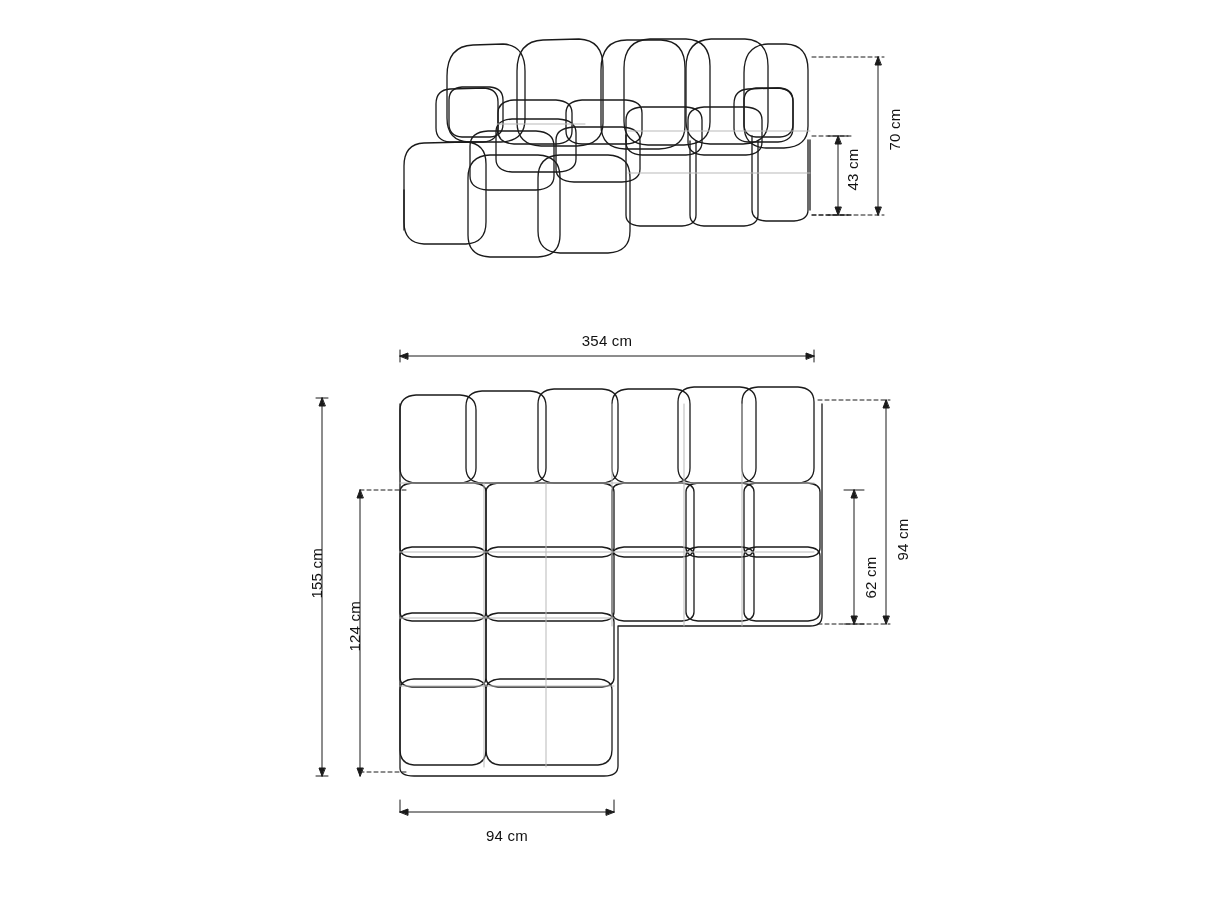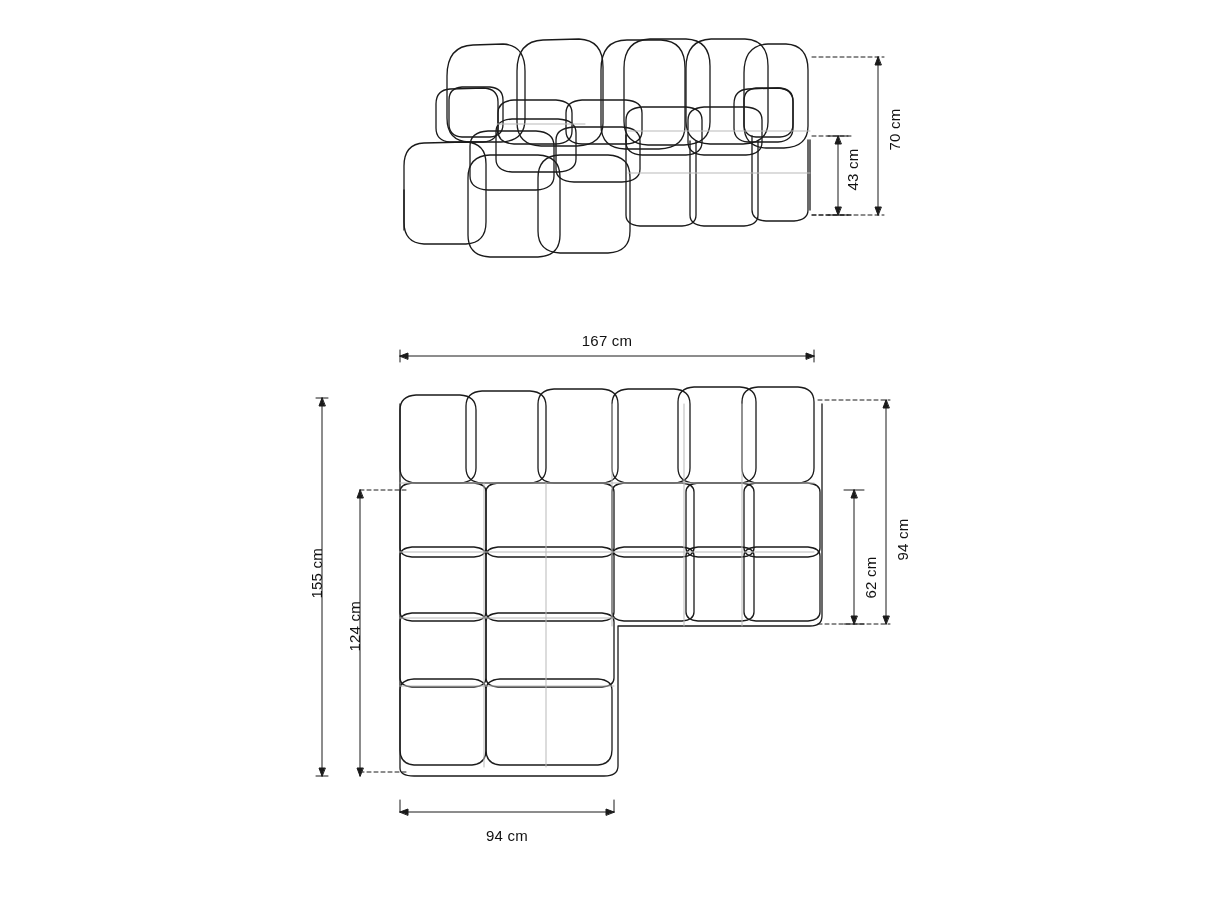--- a/index.html
+++ b/index.html
@@ -187,21 +187,21 @@
         <polygon points="400,812 408,809 408,815"></polygon>
         <polygon points="614,812 606,809 606,815"></polygon>
       </g>
     </g>
   </svg>
 
   <div class="dim-label rot" style="left: 864px; top: 112px; width: 60px;">70 cm</div>
 
   <div class="dim-label rot" style="left: 822px; top: 152px; width: 60px;">43 cm</div>
 
-  <div class="dim-label center-h" style="left: 557px; top: 332px; width: 100px;">167 cm</div>
+  <div class="dim-label center-h" style="left: 557px; top: 332px; width: 100px;">354 cm</div>
 
   <div class="dim-label rot" style="left: 281px; top: 555px; width: 70px;">155 cm</div>
 
   <div class="dim-label rot" style="left: 319px; top: 608px; width: 70px;">124 cm</div>
 
   <div class="dim-label rot" style="left: 872px; top: 522px; width: 60px;">94 cm</div>
 
   <div class="dim-label rot" style="left: 840px; top: 560px; width: 60px;">62 cm</div>
 
   <div class="dim-label center-h" style="left: 457px; top: 827px; width: 100px;">94 cm</div>

